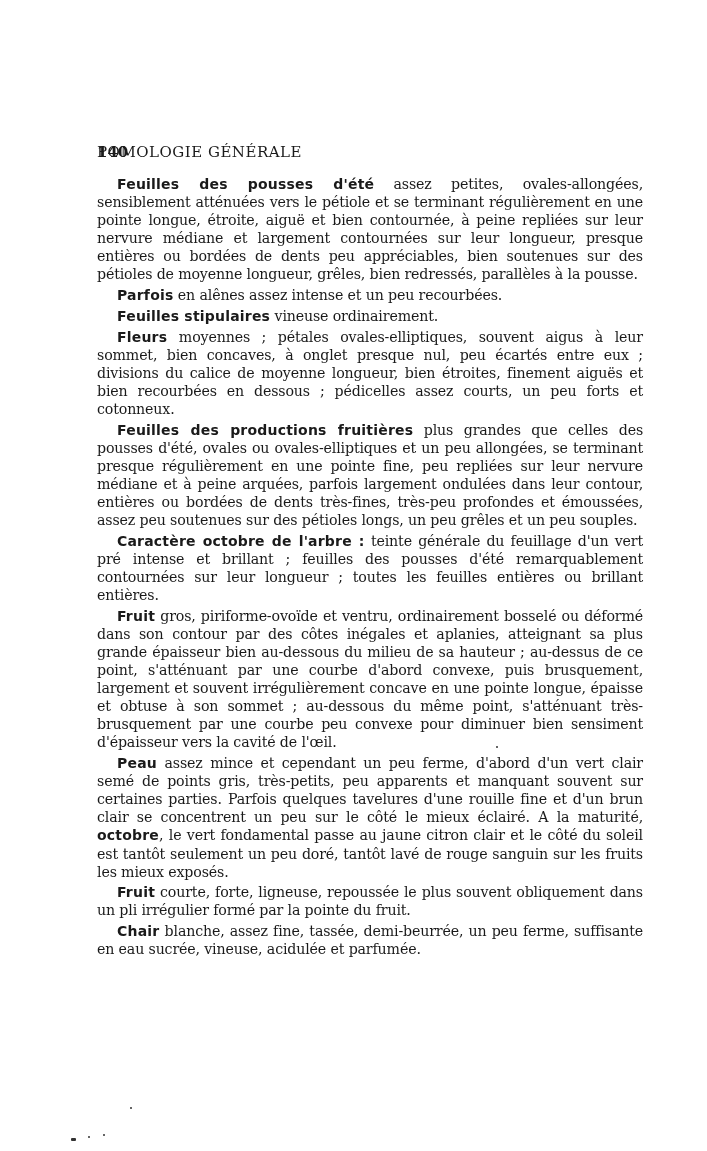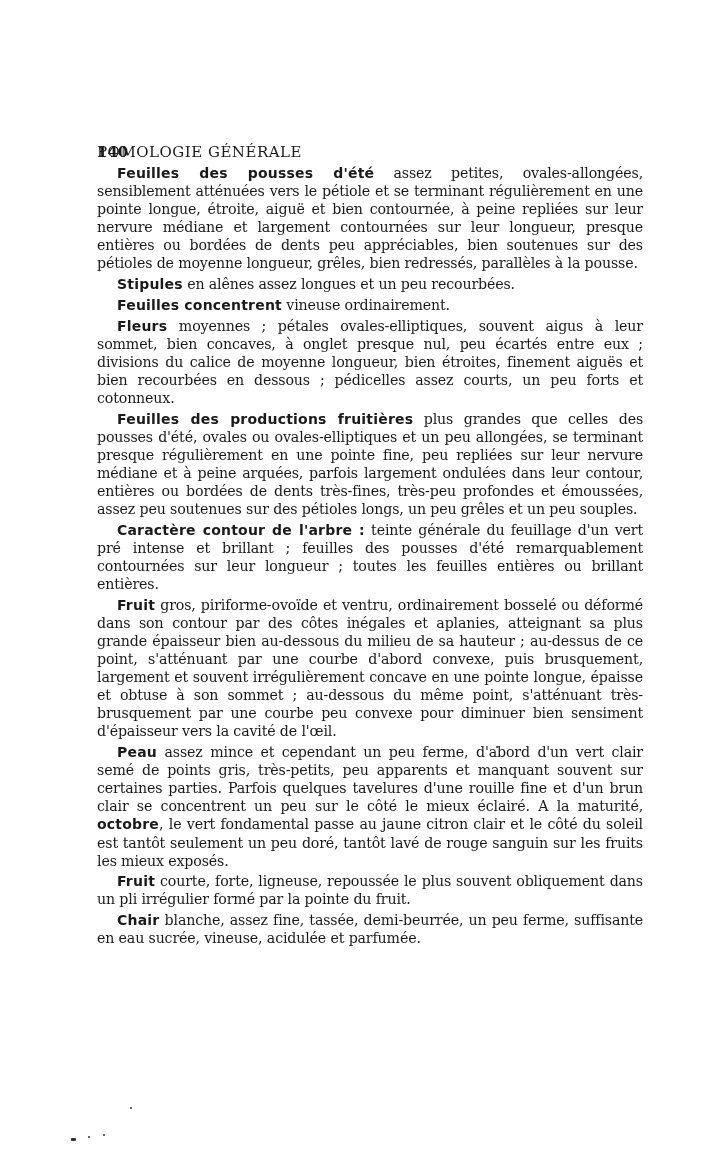--- a/index.html
+++ b/index.html
@@ -2,49 +2,49 @@
 <html><head>
 <meta charset="utf-8">
 <style>
   html, body { margin: 0; padding: 0; background: #ffffff; }
   body { width: 707px; height: 1151px; position: relative; overflow: hidden; }
   .page { position: absolute; left: 97px; top: 143px; width: 546px; color: #1a1a1a;
           font-family: "DejaVu Serif", "Liberation Serif", serif; }
   .running-head { position: relative; height: 20px; font-size: 15px; line-height: 18px; }
   .page-number { position: absolute; left: 0; top: 0; font-weight: bold; }
   .running-title { position: absolute; left: 0; right: 0; top: 0; text-align: left; letter-spacing: 0.5px; }
-  .body { margin-top: 1px; }
+  .body { margin-top: 12px; }
   .para { margin: 0 0 2.6px 0; text-indent: 20px; text-align: justify;
           font-size: 14.2px; line-height: 18.1px; letter-spacing: -0.15px; }
   .term { font-family: "DejaVu Sans", "Liberation Sans", sans-serif; font-weight: 900;
           letter-spacing: 0.2px; font-size: 14px; }
   .speck { position: absolute; width: 2px; height: 2px; background: #333; border-radius: 1px; }
 </style>
 </head>
 <body>
 
 <div class="page">
   <div class="running-head">
     <span class="page-number">140</span>
     <span class="running-title">POMOLOGIE GÉNÉRALE</span>
   </div>
 
   <div class="body">
     <p class="para"><span class="term">Feuilles des pousses d'été</span><span> assez petites, ovales-allongées, sensiblement atténuées vers le pétiole et se terminant régulièrement en une pointe longue, étroite, aiguë et bien contournée, à peine repliées sur leur nervure médiane et largement contournées sur leur longueur, presque entières ou bordées de dents peu appréciables, bien soutenues sur des pétioles de moyenne longueur, grêles, bien redressés, parallèles à la pousse.</span></p>
 
-    <p class="para"><span class="term">Stipules</span><span> en alênes assez longues et un peu recourbées.</span></p>
+    <p class="para"><span class="term">Parfois</span><span> en alênes assez intense et un peu recourbées.</span></p>
 
-    <p class="para"><span class="term">Feuilles concentrent</span><span> vineuse ordinairement.</span></p>
+    <p class="para"><span class="term">Feuilles stipulaires</span><span> vineuse ordinairement.</span></p>
 
 
     <p class="para"><span class="term">Fleurs</span><span> moyennes ; pétales ovales-elliptiques, souvent aigus à leur sommet, bien concaves, à onglet presque nul, peu écartés entre eux ; divisions du calice de moyenne longueur, bien étroites, finement aiguës et bien recourbées en dessous ; pédicelles assez courts, un peu forts et cotonneux.</span></p>
 
     <p class="para"><span class="term">Feuilles des productions fruitières</span><span> plus grandes que celles des pousses d'été, ovales ou ovales-elliptiques et un peu allongées, se terminant presque régulièrement en une pointe fine, peu repliées sur leur nervure médiane et à peine arquées, parfois largement ondulées dans leur contour, entières ou bordées de dents très-fines, très-peu profondes et émoussées, assez peu soutenues sur des pétioles longs, un peu grêles et un peu souples.</span></p>
 
-    <p class="para"><span class="term">Caractère contour de l'arbre :</span><span> teinte générale du feuillage d'un vert pré intense et brillant ; feuilles des pousses d'été remarquablement contournées sur leur longueur ; toutes les feuilles entières ou brillant entières.</span></p>
+    <p class="para"><span class="term">Caractère octobre de l'arbre :</span><span> teinte générale du feuillage d'un vert pré intense et brillant ; feuilles des pousses d'été remarquablement contournées sur leur longueur ; toutes les feuilles entières ou brillant entières.</span></p>
 
     <p class="para"><span class="term">Fruit</span><span> gros, piriforme-ovoïde et ventru, ordinairement bosselé ou déformé dans son contour par des côtes inégales et aplanies, atteignant sa plus grande épaisseur bien au-dessous du milieu de sa hauteur ; au-dessus de ce point, s'atténuant par une courbe d'abord convexe, puis brusquement, largement et souvent irrégulièrement concave en une pointe longue, épaisse et obtuse à son sommet ; au-dessous du même point, s'atténuant très-brusquement par une courbe peu convexe pour diminuer bien sensiment d'épaisseur vers la cavité de l'œil.</span></p>
 
     <p class="para"><span class="term">Peau</span><span> assez mince et cependant un peu ferme, d'abord d'un vert clair semé de points gris, très-petits, peu apparents et manquant souvent sur certaines parties. Parfois quelques tavelures d'une rouille fine et d'un brun clair se concentrent un peu sur le côté le mieux éclairé. A la maturité, </span><span class="term">octobre</span><span>, le vert fondamental passe au jaune citron clair et le côté du soleil est tantôt seulement un peu doré, tantôt lavé de rouge sanguin sur les fruits les mieux exposés.</span></p>
 
 
     <p class="para"><span class="term">Fruit</span><span> courte, forte, ligneuse, repoussée le plus souvent obliquement dans un pli irrégulier formé par la pointe du fruit.</span></p>
 
     <p class="para"><span class="term">Chair</span><span> blanche, assez fine, tassée, demi-beurrée, un peu ferme, suffisante en eau sucrée, vineuse, acidulée et parfumée.</span></p>
   </div>

